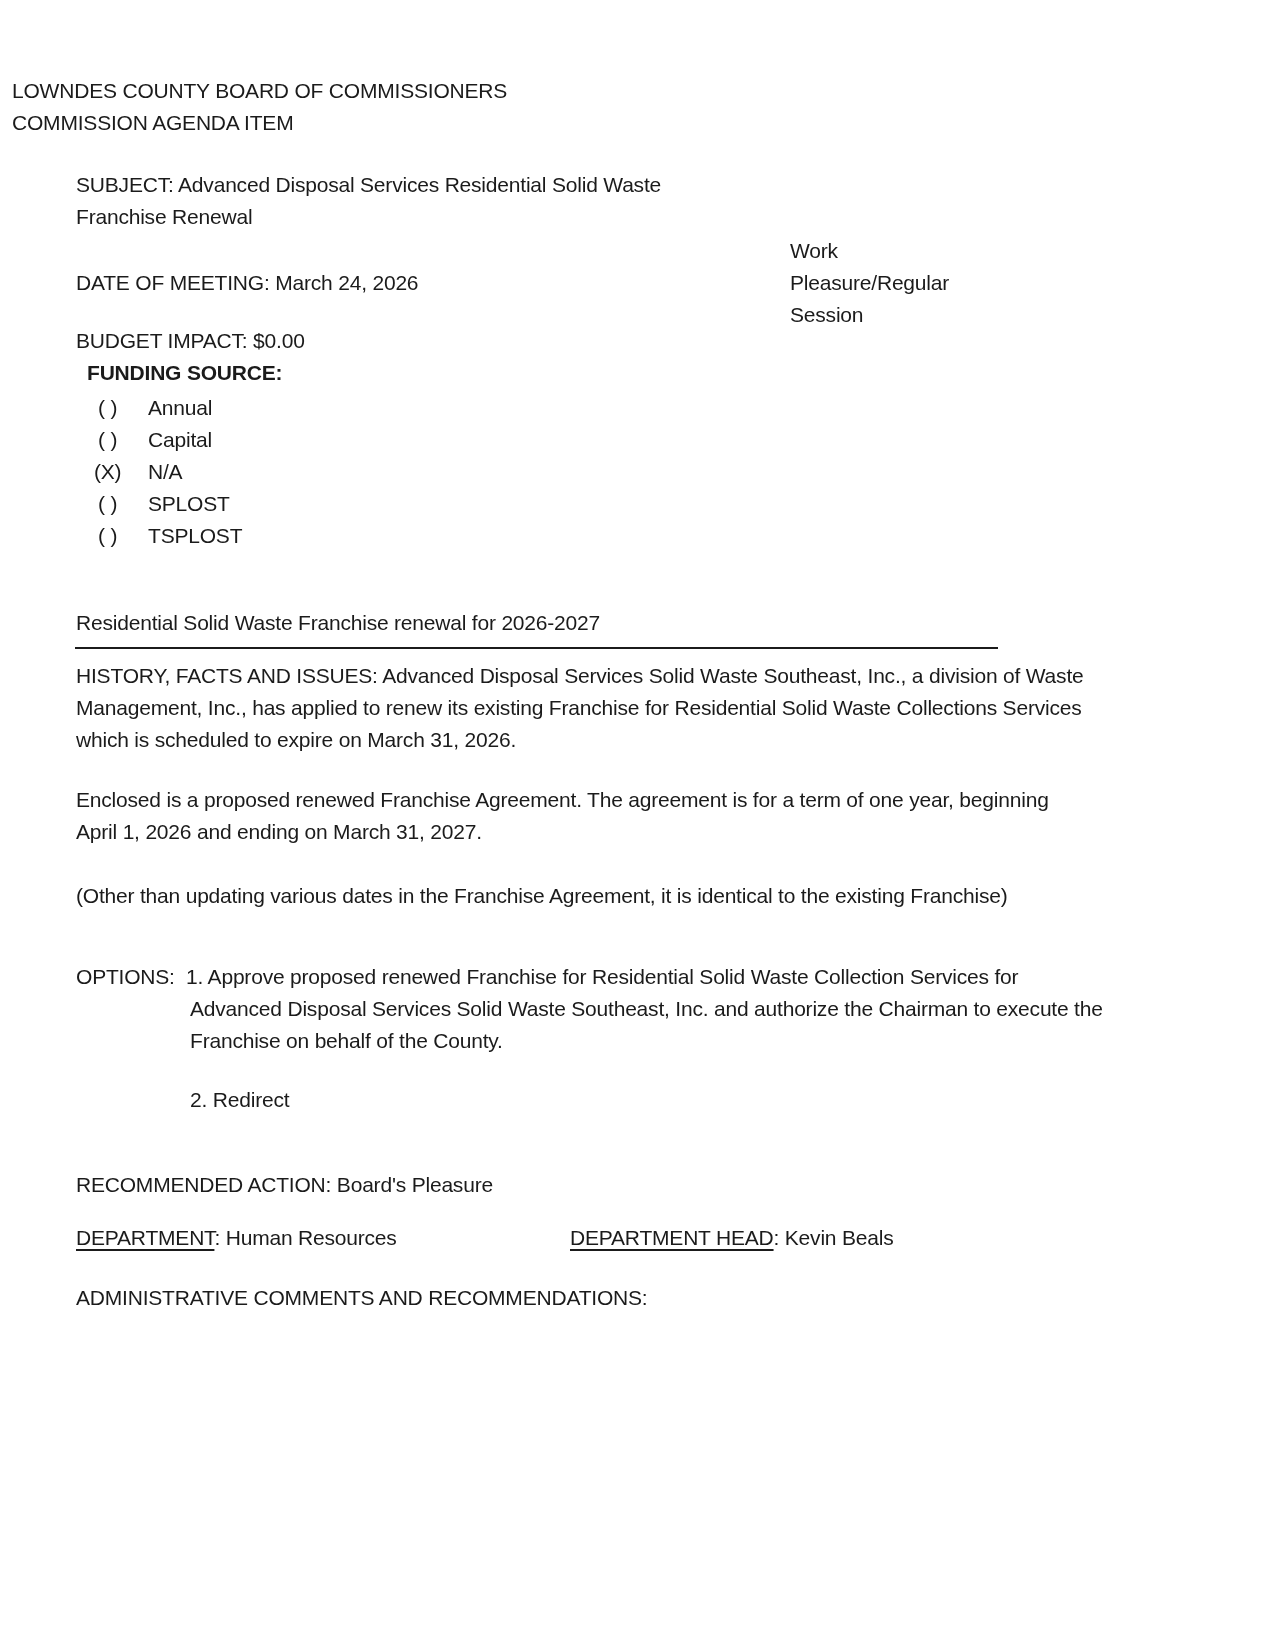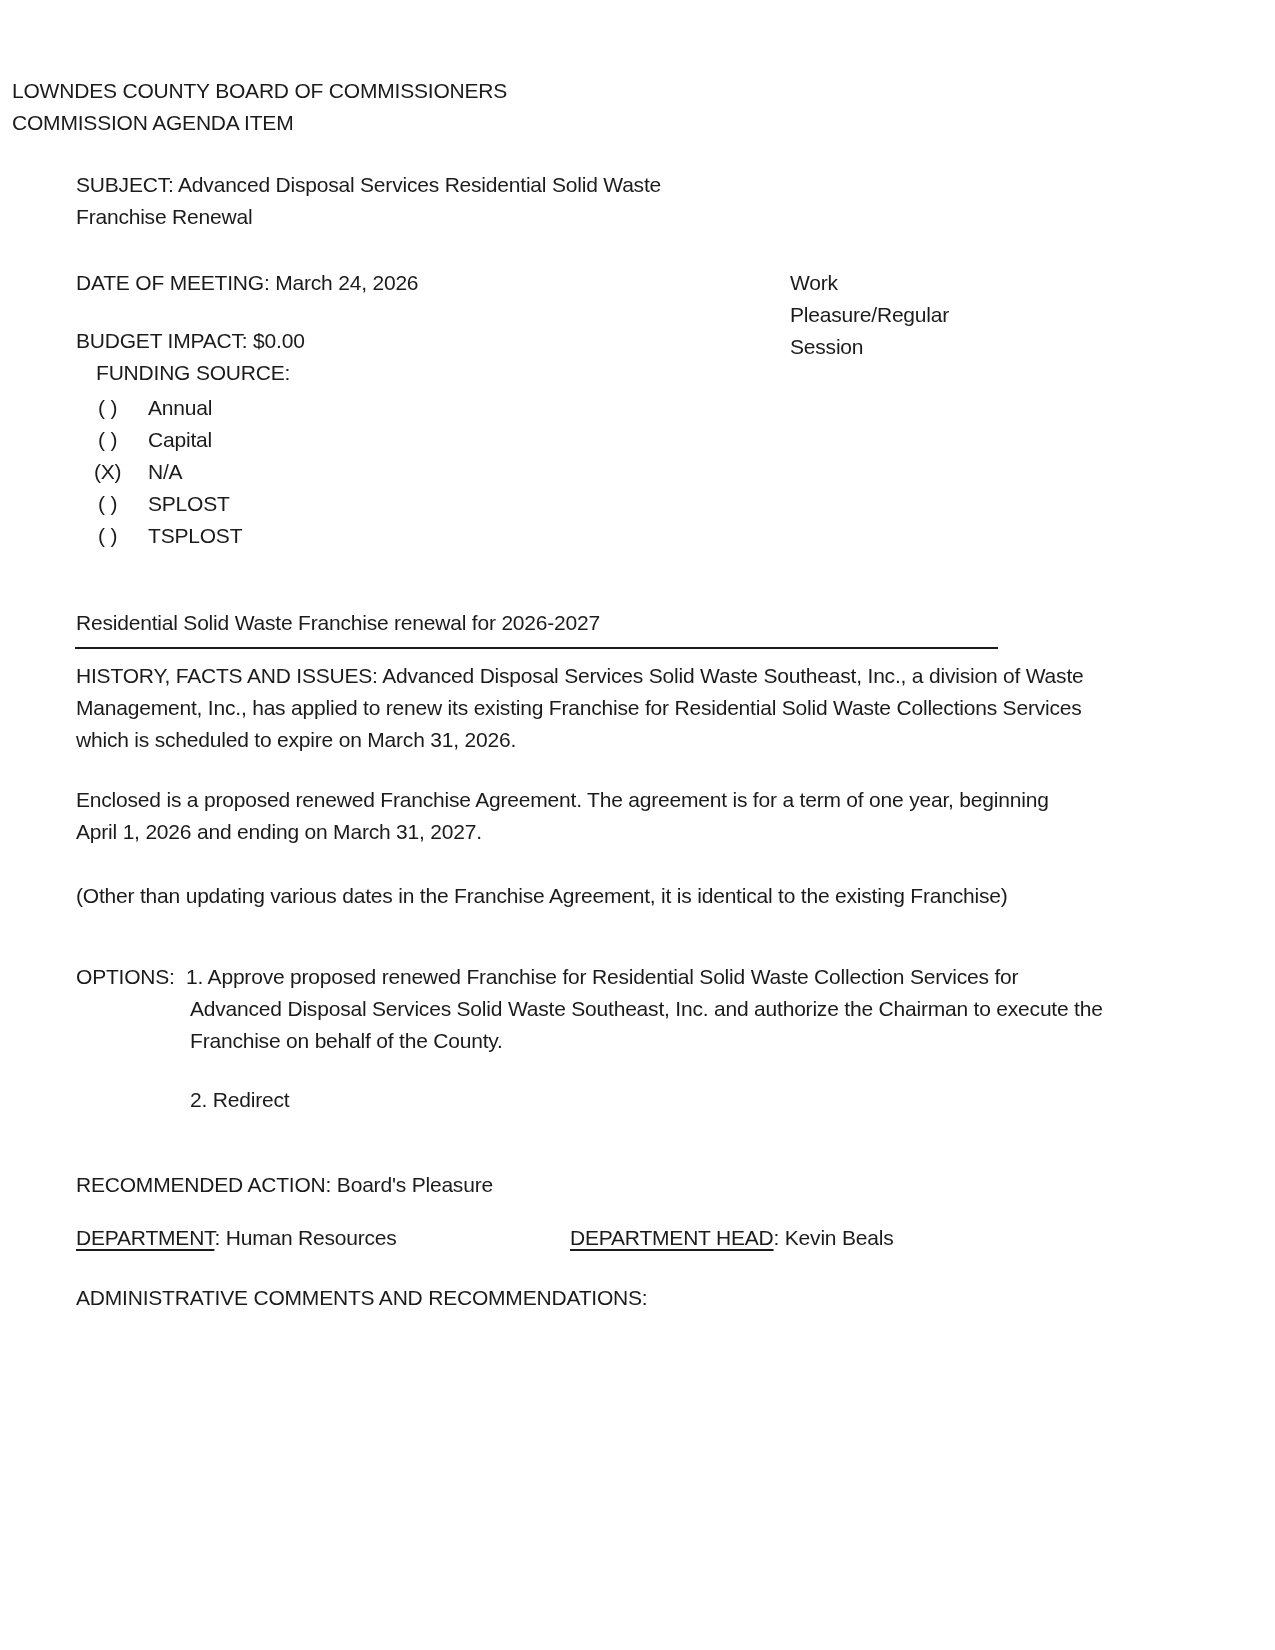--- a/index.html
+++ b/index.html
@@ -14,22 +14,22 @@
     line-height:32px;
     letter-spacing:-0.2px;
     color:#1b1b1b;
     overflow:hidden;
   }
   .line{position:absolute;white-space:nowrap;}
   .center{left:12px;width:100%;text-align:left;}
   .lmargin{left:76px;}
   .indent1{left:186px;}
   .indent1b{left:190px;}
-  .rightcol{left:790px;margin-top:32px;}
-  .fund-label{left:96px;}
+  .rightcol{left:790px;}
+  .fund-label{left:87px;font-weight:bold;}
   .fmark{position:absolute;left:98px;}
   .fmark.checked{left:94px;}
   .flabel{position:absolute;left:148px;}
   .hrule{position:absolute;left:75px;width:923px;height:2px;background:#1b1b1b;}
   .ul{text-decoration:underline;text-underline-offset:4px;margin-top:18px;}
   .dept2{position:absolute;left:570px;white-space:nowrap;}
   .dept1{position:absolute;left:76px;white-space:nowrap;}
 </style>
 </head>
 <body>

